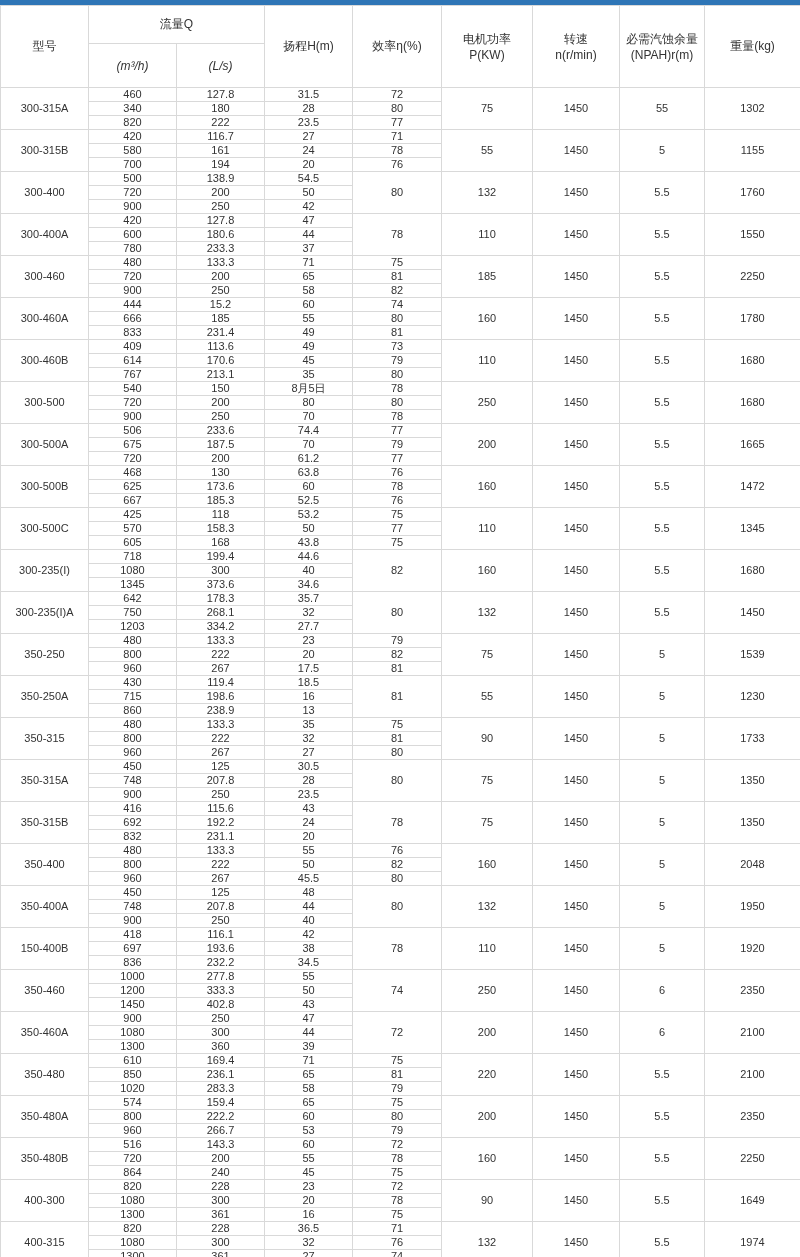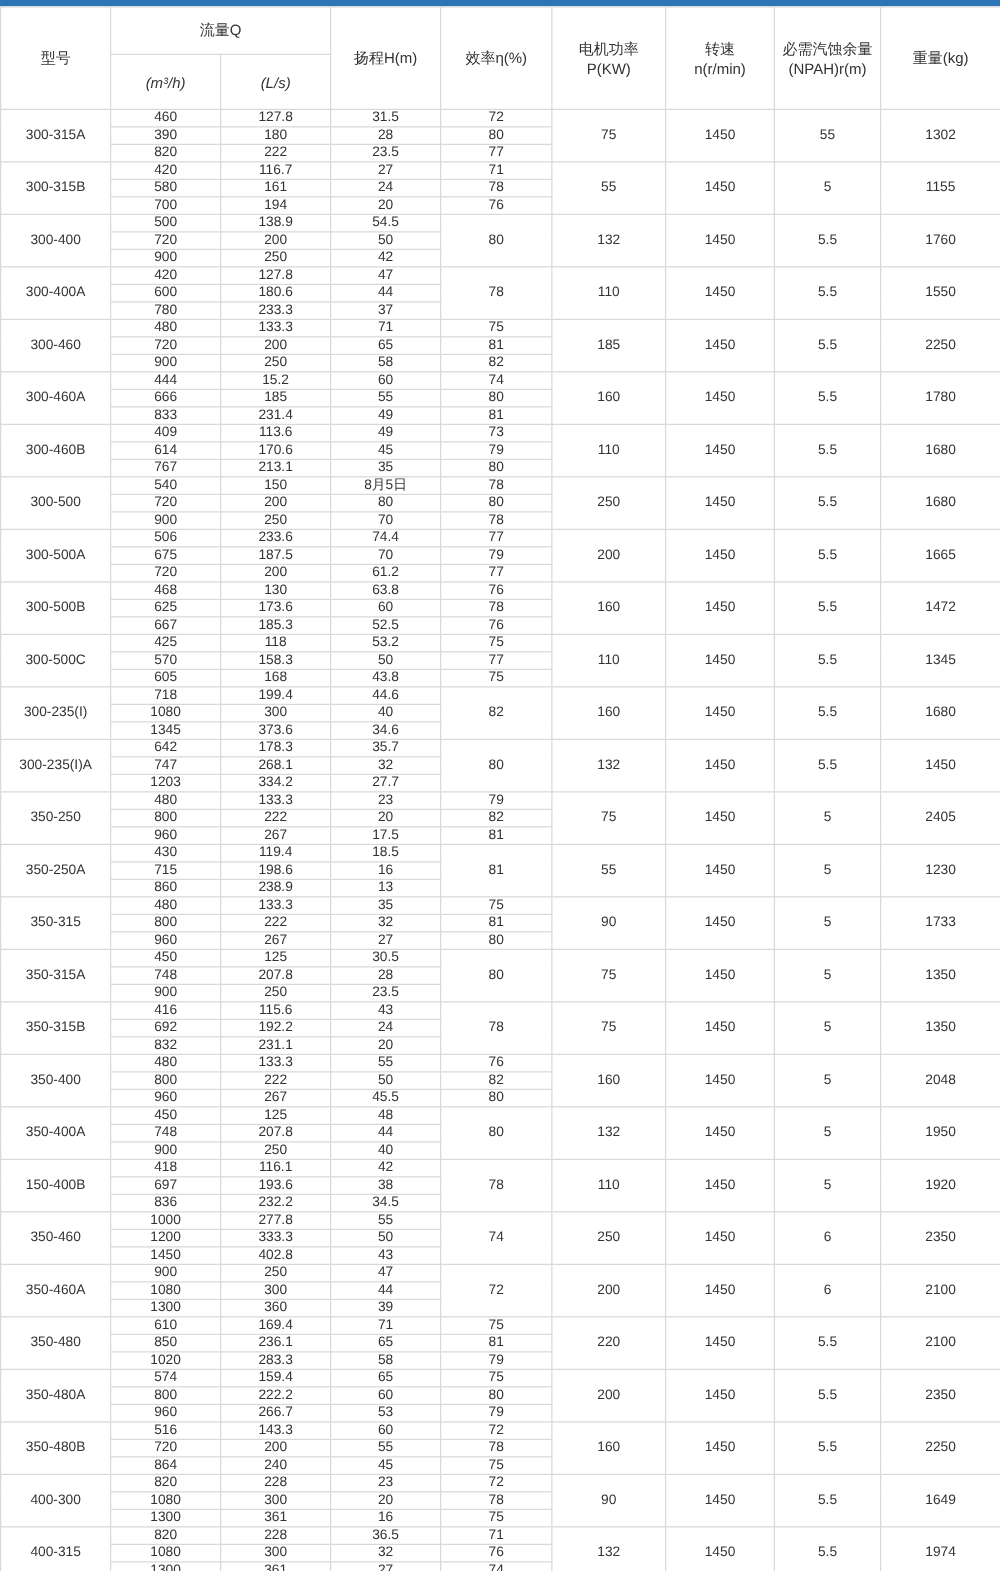--- a/index.html
+++ b/index.html
@@ -68,21 +68,21 @@
         <td>460</td>
         <td>127.8</td>
         <td>31.5</td>
         <td>72</td>
         <td rowspan="3">75</td>
         <td rowspan="3">1450</td>
         <td rowspan="3">55</td>
         <td rowspan="3">1302</td>
       </tr>
       <tr>
-        <td>390</td>
+        <td>340</td>
         <td>180</td>
         <td>28</td>
         <td>80</td>
       </tr>
       <tr>
         <td>820</td>
         <td>222</td>
         <td>23.5</td>
         <td>77</td>
       </tr>
@@ -362,41 +362,41 @@
         <td>642</td>
         <td>178.3</td>
         <td>35.7</td>
         <td rowspan="3">80</td>
         <td rowspan="3">132</td>
         <td rowspan="3">1450</td>
         <td rowspan="3">5.5</td>
         <td rowspan="3">1450</td>
       </tr>
       <tr>
-        <td>747</td>
+        <td>750</td>
         <td>268.1</td>
         <td>32</td>
       </tr>
       <tr>
         <td>1203</td>
         <td>334.2</td>
         <td>27.7</td>
       </tr>
     </tbody>
     <tbody>
       <tr>
         <td rowspan="3">350-250</td>
         <td>480</td>
         <td>133.3</td>
         <td>23</td>
         <td>79</td>
         <td rowspan="3">75</td>
         <td rowspan="3">1450</td>
         <td rowspan="3">5</td>
-        <td rowspan="3">2405</td>
+        <td rowspan="3">1539</td>
       </tr>
       <tr>
         <td>800</td>
         <td>222</td>
         <td>20</td>
         <td>82</td>
       </tr>
       <tr>
         <td>960</td>
         <td>267</td>

